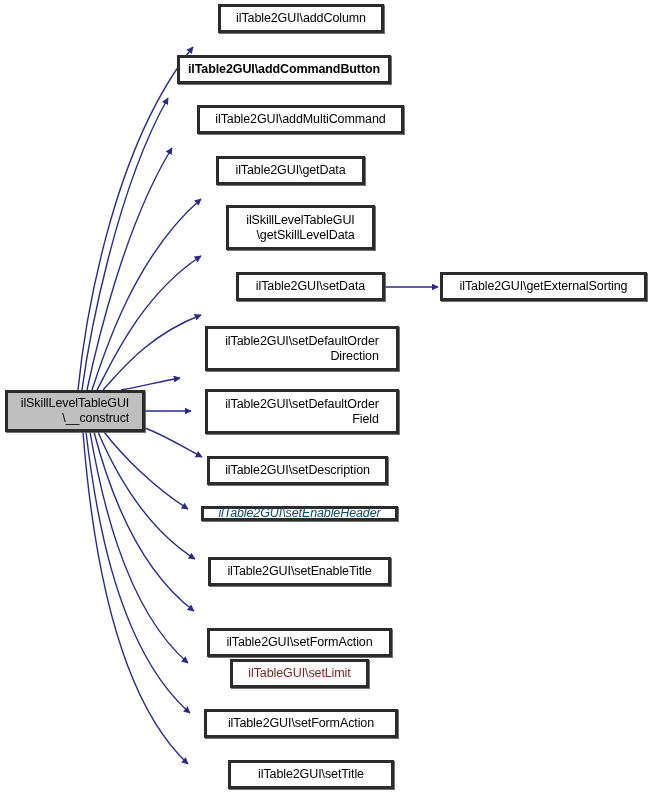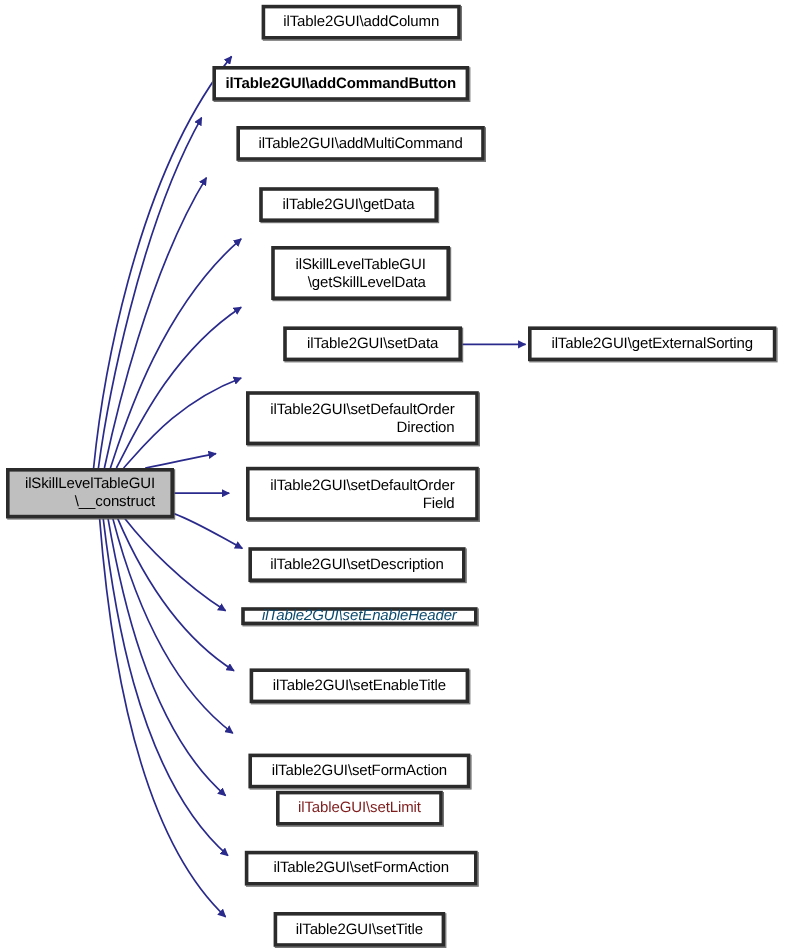--- a/index.html
+++ b/index.html
@@ -75,16 +75,16 @@
       <div class="node" style="left: 205px; top: 326px; width: 194px; height: 45px; border-color: rgb(43, 43, 43); color: rgb(0, 0, 0);"><span>ilTable2GUI\setDefaultOrder
 Direction</span></div>
       <div class="node" style="left: 205px; top: 389px; width: 194px; height: 45px; border-color: rgb(43, 43, 43); color: rgb(0, 0, 0);"><span>ilTable2GUI\setDefaultOrder
 Field</span></div>
       <div class="node" style="left: 207px; top: 456px; width: 181px; height: 29px; border-color: rgb(43, 43, 43); color: rgb(0, 0, 0);"><span>ilTable2GUI\setDescription</span></div>
       <div class="node" style="left: 201px; top: 506px; width: 197px; height: 15px; border-color: rgb(43, 43, 43); color: #0c4a6e; font-style: italic;"><span>ilTable2GUI\setEnableHeader</span></div>
       <div class="node" style="left: 208px; top: 557px; width: 183px; height: 29px; border-color: rgb(43, 43, 43); color: rgb(0, 0, 0);"><span>ilTable2GUI\setEnableTitle</span></div>
       <div class="node" style="left: 207px; top: 608px; width: 185px; height: 29px; border-color: rgb(43, 43, 43); color: rgb(0, 0, 0); margin-top: 20px;"><span>ilTable2GUI\setFormAction</span></div>
       <div class="node" style="left: 230px; top: 659px; width: 139px; height: 29px; border-color: rgb(43, 43, 43); color: #7f1d1d;"><span>ilTableGUI\setLimit</span></div>
       <div class="node" style="left: 204px; top: 709px; width: 194px; height: 29px; border-color: rgb(43, 43, 43); color: rgb(0, 0, 0);"><span>ilTable2GUI\setFormAction</span></div>
-      <div class="node" style="left: 228px; top: 760px; width: 143px; height: 29px; border-color: rgb(43, 43, 43); color: rgb(0, 0, 0);"><span>ilTable2GUI\setTitle</span></div>
+      <div class="node" style="left: 228px; top: 760px; width: 166px; height: 29px; border-color: rgb(43, 43, 43); color: rgb(0, 0, 0);"><span>ilTable2GUI\setTitle</span></div>
       <div class="node" style="left: 440px; top: 272px; width: 207px; height: 29px; border-color: rgb(43, 43, 43); color: rgb(0, 0, 0);"><span>ilTable2GUI\getExternalSorting</span></div>
     </div>
 </div>
 
 </body></html>

